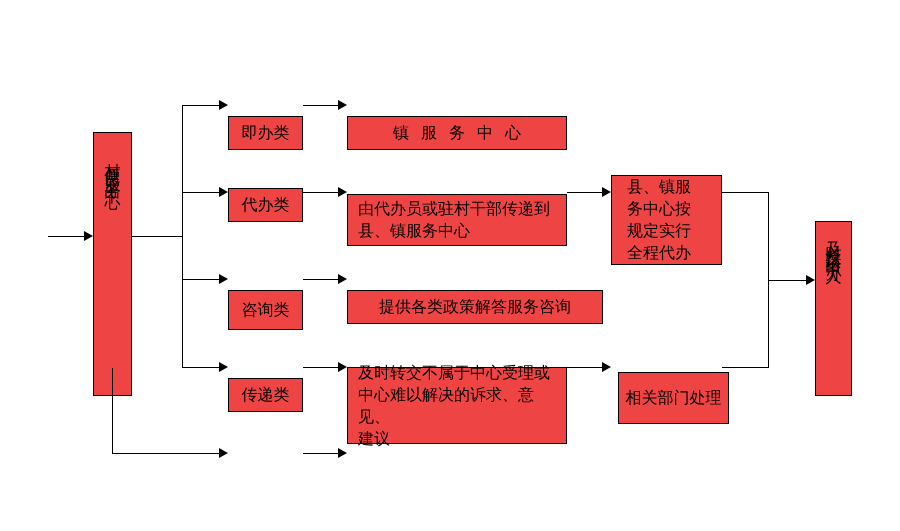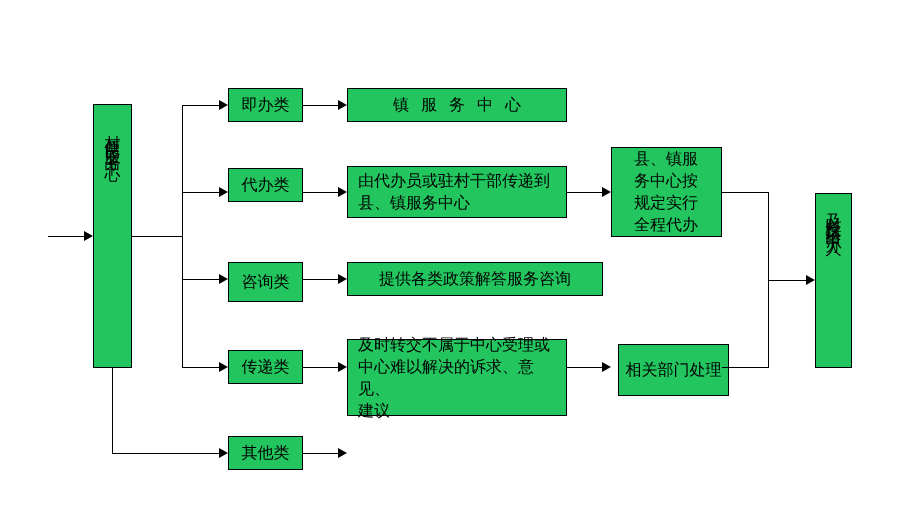--- a/index.html
+++ b/index.html
@@ -1,23 +1,24 @@
 <!DOCTYPE html>
 <html><head>
 <meta charset="utf-8">
 <style>
   html,body{margin:0;padding:0;background:#fff;}
   #canvas{
     position:relative;width:900px;height:531px;background:#ffffff;overflow:hidden;
     font-family:"DejaVu Sans","Liberation Sans",sans-serif;color:#000;
   }
   .box{
-    position:absolute;box-sizing:border-box;border:1.5px solid #000;background:#22c55e;
+    position:absolute;box-sizing:border-box;border:1.5px solid #000;background:#ef4444;
     font-size:16px;line-height:22px;display:flex;align-items:center;justify-content:center;
     text-align:center;
+    margin-top:28px;
   }
   .box.lefttext{justify-content:flex-start;text-align:left;padding:4px 10px;align-items:center;}
   .multiline{white-space:pre-line;}
   .spread{letter-spacing:12px;padding-left:12px;}
   .vbox{align-items:flex-start;}
   .vtext{writing-mode:vertical-rl;text-orientation:upright;letter-spacing:5px;line-height:1;font-size:16px;}
   .hline{position:absolute;height:1px;background:#000;}
   .vline{position:absolute;width:1px;background:#000;}
   .ah{position:absolute;width:0;height:0;border-left:9px solid #000;
       border-top:5px solid transparent;border-bottom:5px solid transparent;}
@@ -46,31 +47,28 @@
   <div class="hline" style="left:182px;top:367px;width:37px"></div>
   <div class="ah" style="left:219px;top:362px"></div>
 
   <div class="vline" style="left:112px;top:368px;height:85px"></div>
   <div class="hline" style="left:112px;top:453px;width:107px"></div>
   <div class="ah" style="left:219px;top:448px"></div>
 
   <div class="box" style="left:228px;top:88px;width:75px;height:34px">
     <span>即办类</span>
   </div>
-  <div class="box" style="left:228px;top:168px;width:75px;height:34px">
+  <div class="box" style="left:228px;top:160px;width:75px;height:34px">
     <span>代办类</span>
   </div>
   <div class="box" style="left:228px;top:262px;width:75px;height:40px">
     <span>咨询类</span>
   </div>
   <div class="box" style="left:228px;top:350px;width:75px;height:34px">
     <span>传递类</span>
-  </div>
-  <div class="box" style="left:228px;top:436px;width:75px;height:34px">
-    <span>其他类</span>
   </div>
 
   <div class="hline" style="left:303px;top:105px;width:35px"></div>
   <div class="ah" style="left:338px;top:100px"></div>
   <div class="hline" style="left:303px;top:192px;width:35px"></div>
   <div class="ah" style="left:338px;top:187px"></div>
   <div class="hline" style="left:303px;top:279px;width:35px"></div>
   <div class="ah" style="left:338px;top:274px"></div>
   <div class="hline" style="left:303px;top:367px;width:35px"></div>
   <div class="ah" style="left:338px;top:362px"></div>
@@ -91,21 +89,21 @@
     <span class="multiline">及时转交不属于中心受理或
 中心难以解决的诉求、意见、
 建议</span>
   </div>
 
   <div class="hline" style="left:567px;top:192px;width:35px"></div>
   <div class="ah" style="left:602px;top:187px"></div>
   <div class="hline" style="left:567px;top:367px;width:35px"></div>
   <div class="ah" style="left:602px;top:362px"></div>
 
-  <div class="box lefttext" style="left:611px;top:147px;width:111px;height:90px;padding:6px 22px">
+  <div class="box lefttext" style="left:611px;top:147px;width:111px;height:90px;padding:6px 15px">
     <span>县、镇服务中心按规定实行全程代办</span>
   </div>
   <div class="box" style="left:618px;top:344px;width:111px;height:52px">
     <span>相关部门处理</span>
   </div>
 
   <div class="hline" style="left:722px;top:192px;width:46px"></div>
   <div class="hline" style="left:722px;top:367px;width:46px"></div>
   <div class="vline" style="left:768px;top:192px;height:176px"></div>
   <div class="hline" style="left:768px;top:280px;width:38px"></div>

